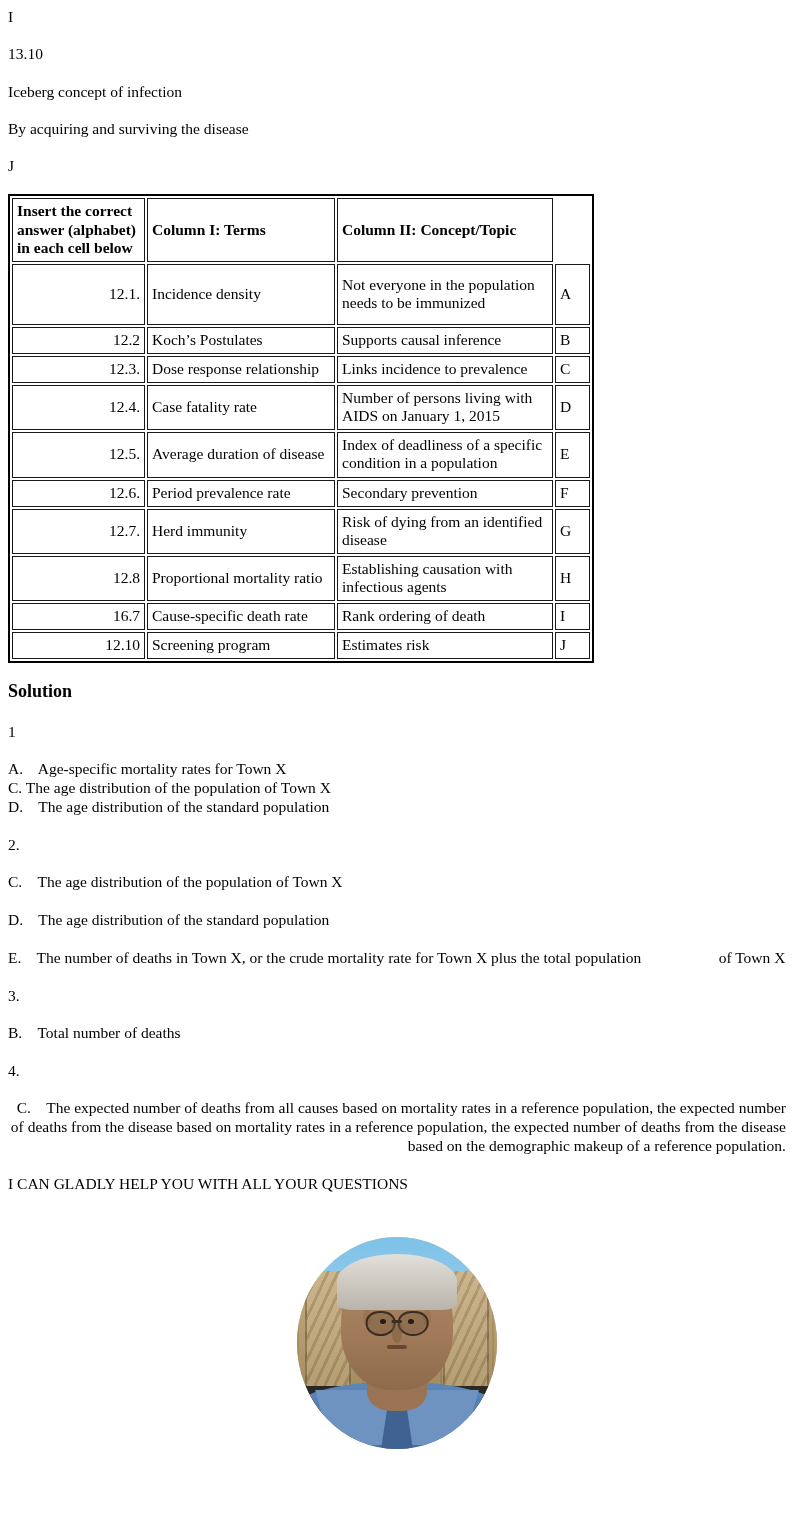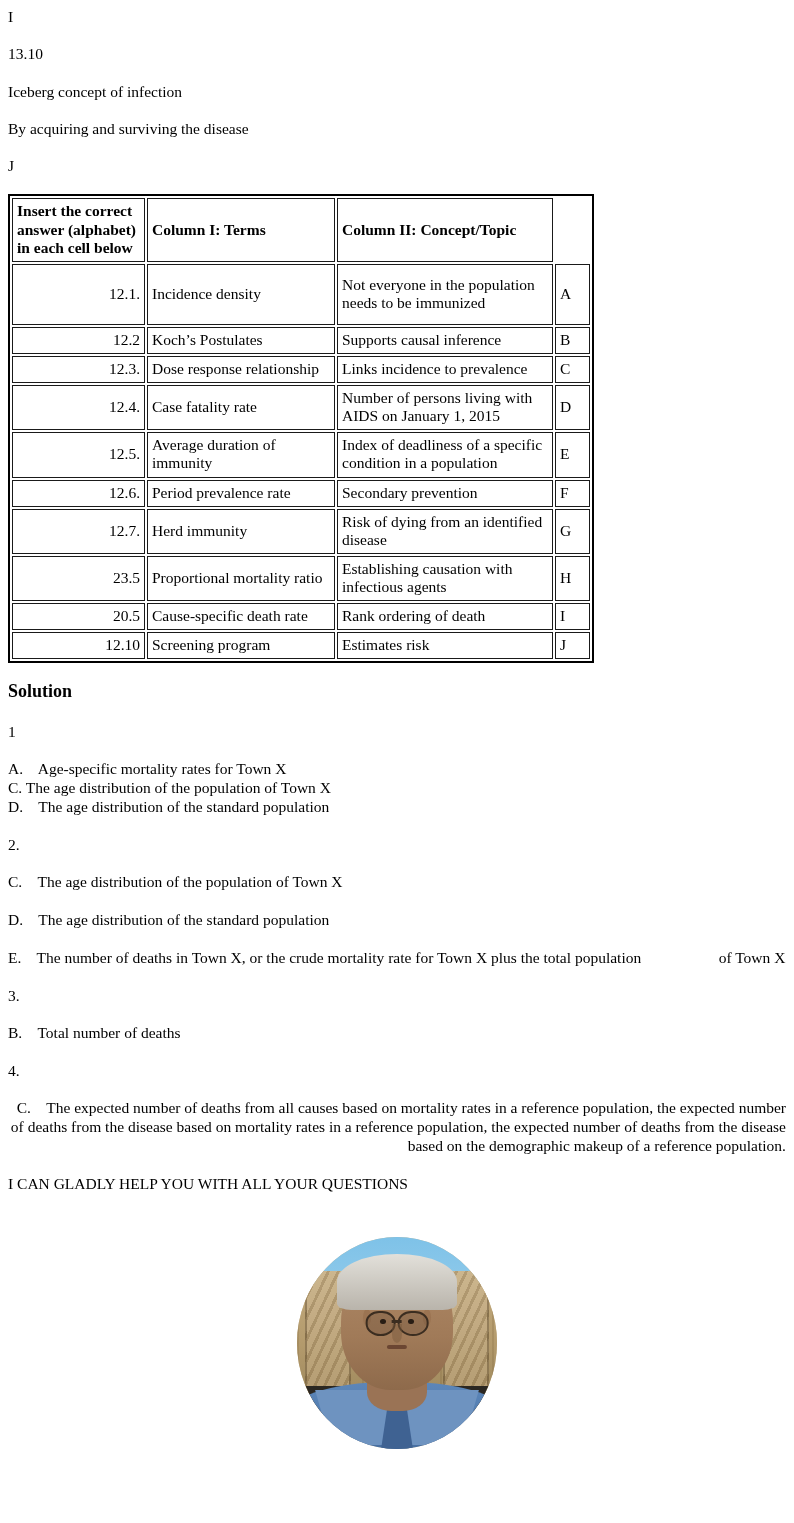--- a/index.html
+++ b/index.html
@@ -336,48 +336,48 @@
 
           <tr class="two">
             <td class="num">12.4.</td>
             <td>Case fatality rate</td>
             <td>Number of persons living with AIDS on January 1, 2015</td>
             <td class="letter">D</td>
           </tr>
 
           <tr class="two">
             <td class="num">12.5.</td>
-            <td>Average duration of immunity</td>
+            <td>Average duration of disease</td>
             <td>Index of deadliness of a specific condition in a population</td>
             <td class="letter">E</td>
           </tr>
 
           <tr>
             <td class="num">12.6.</td>
             <td>Period prevalence rate</td>
             <td>Secondary prevention</td>
             <td class="letter">F</td>
           </tr>
 
           <tr class="two">
             <td class="num">12.7.</td>
             <td>Herd immunity</td>
             <td>Risk of dying from an identified disease</td>
             <td class="letter">G</td>
           </tr>
 
           <tr class="two">
-            <td class="num">23.5</td>
+            <td class="num">12.8</td>
             <td>Proportional mortality ratio</td>
             <td>Establishing causation with infectious agents</td>
             <td class="letter">H</td>
           </tr>
 
           <tr>
-            <td class="num">20.5</td>
+            <td class="num">16.7</td>
             <td>Cause-specific death rate</td>
             <td>Rank ordering of death</td>
             <td class="letter">I</td>
           </tr>
 
           <tr>
             <td class="num">12.10</td>
             <td>Screening program</td>
             <td>Estimates risk</td>
             <td class="letter">J</td>

